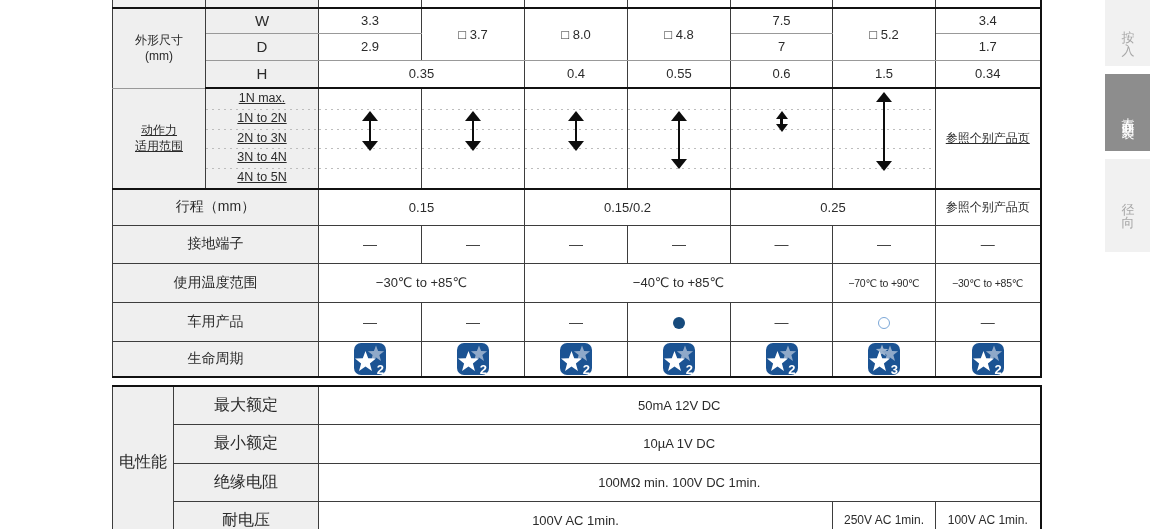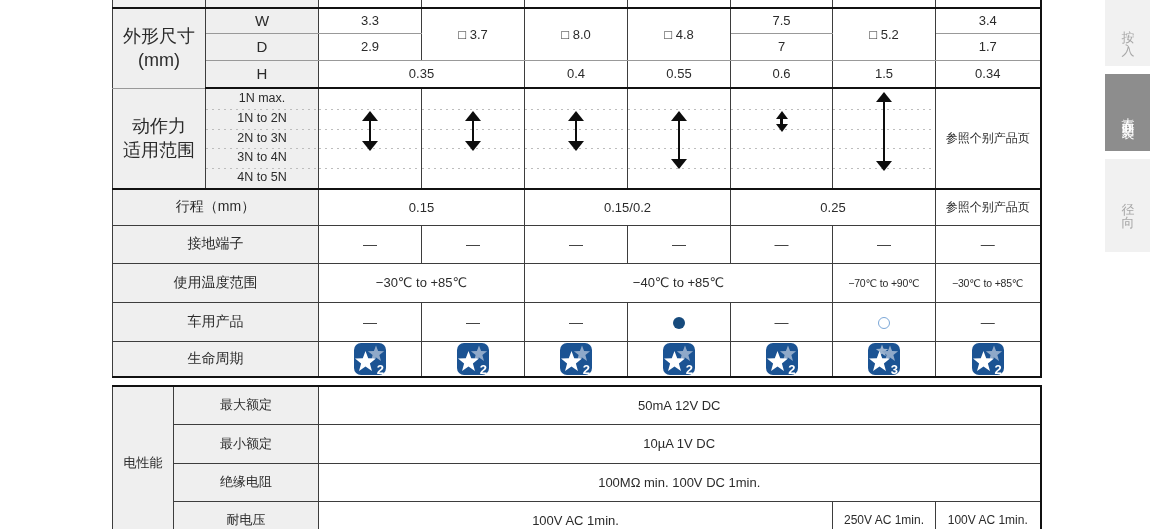--- a/index.html
+++ b/index.html
@@ -13,27 +13,27 @@
   td { border:1px solid #3d3d3d; text-align:center; vertical-align:middle;
        font-size:13px; padding:0; overflow:hidden; }
   td:last-child { border-right:2px solid #111; }
   .lab { background:#efefef; font-size:14px; }
   .sublab { background:#efefef; font-size:15px; }
 
   .r-partial td { border-top:none; border-bottom:2px solid #111; height:8px; }
   .r-w td  { border-bottom:1px solid #999; }
   .r-d td  { border-bottom:1px solid #999; }
   .r-h td  { border-bottom:2px solid #111; }
-  .r-force td { border-bottom:2px solid #111; }
+  .r-force td { border-bottom:2px solid #111;text-decoration:underline; }
   .r-life  td { border-bottom:2px solid #111; }
   #elec-table td { border-top-width:1px; }
   #elec-table tr:first-child td { border-top:2px solid #111; }
   #elec-table tr:last-child td { border-bottom:none; }
 
-  .two-line { line-height:1.35; font-size:18px; }
+  .two-line { line-height:1.35; font-size:12px; }
   .force-inner { position:relative; width:100%; height:99px; }
   .force-bg { background-image:
       repeating-linear-gradient(90deg,#bdbdbd 0 2px,transparent 2px 6px),
       repeating-linear-gradient(90deg,#bdbdbd 0 2px,transparent 2px 6px),
       repeating-linear-gradient(90deg,#bdbdbd 0 2px,transparent 2px 6px),
       repeating-linear-gradient(90deg,#bdbdbd 0 2px,transparent 2px 6px);
     background-size:100% 1px; background-repeat:no-repeat;
     background-position:0 20px,0 40px,0 59px,0 79px; }
   .range-label { height:19.8px; line-height:19.8px; font-size:12.5px; }
 
@@ -67,21 +67,21 @@
 
   .side-tabs { position:absolute; left:1105px; top:0; width:45px; height:529px; }
   .tab { position:absolute; left:0; width:45px; display:flex; align-items:center; justify-content:center;
          writing-mode:vertical-rl; text-orientation:upright; background:#f1f1f1; color:#a6a6a6;
          font-size:13px; cursor:pointer; }
   .tab.active { background:#8d8d8d; color:#fff; }
   .t1 { top:0; height:66px; letter-spacing:13px; }
   .t2 { top:74px; height:77px; letter-spacing:3px; }
   .t3 { top:159px; height:93px; letter-spacing:13px; }
 
-  .elab { background:#efefef; font-size:13px; }
+  .elab { background:#efefef; font-size:16px; }
 </style>
 </head>
 <body>
 
 <svg width="0" height="0" style="position:absolute" aria-hidden="true">
   <defs>
     <polygon id="star" points="0,-1 0.247,-0.34 0.951,-0.309 0.399,0.13 0.588,0.809 0,0.42 -0.588,0.809 -0.399,0.13 -0.951,-0.309 -0.247,-0.34"></polygon>
   </defs>
 </svg>
 

